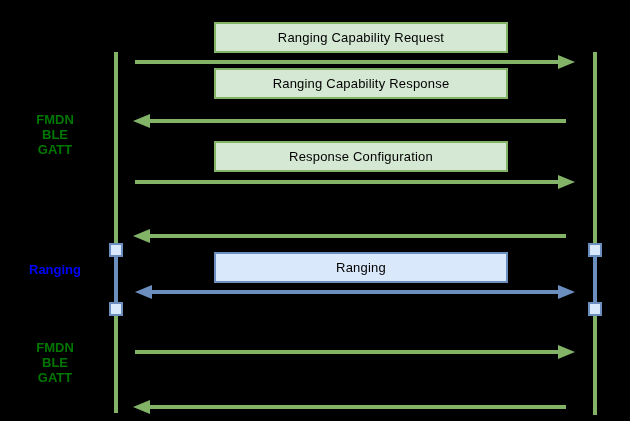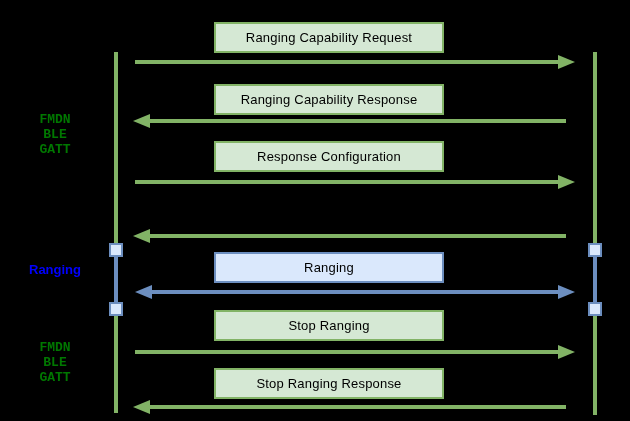--- a/index.html
+++ b/index.html
@@ -17,21 +17,21 @@
   .act-seg.left  { left:114px; }
   .act-seg.right { left:593px; }
   
   .act-box { position:absolute; width:10px; height:10px;
     background:var(--blue-fill); border:2px solid var(--blue-stroke); }
   .act-box.l { left:109px; }
   .act-box.r { left:588px; }
   .act-box.t { top:243px; }
   .act-box.b { top:302px; }
   
-  .msg { position:absolute; left:214px; width:230px; height:31px;
+  .msg { position:absolute; left:214px; width:294px; height:31px;
     box-sizing:border-box; display:flex; align-items:center; justify-content:center;
     font-size:13px; color:var(--box-text); letter-spacing:0.2px; }
   .msg.green { background:var(--green-fill); border:2px solid var(--green-stroke); }
   .msg.blue  { background:var(--blue-fill);  border:2px solid var(--blue-stroke); }
   
   .arrow { position:absolute; height:14px; }
   .arrow .shaft { position:absolute; top:5px; height:4px; }
   .arrow.green .shaft { background:var(--green-stroke); }
   .arrow.blue  .shaft { background:var(--blue-stroke); }
   .head { position:absolute; top:0; width:0; height:0;
@@ -43,21 +43,21 @@
   
   .arrow.dir-right { left:135px; width:440px; }
   .arrow.dir-right .shaft { left:0; width:424px; }
   .arrow.dir-left  { left:133px; width:433px; }
   .arrow.dir-left  .shaft { left:16px; width:417px; }
   .arrow.dir-both  { left:135px; width:440px; }
   .arrow.dir-both  .shaft { left:16px; width:408px; }
   
   .side-label { position:absolute; left:15px; width:80px; text-align:center;
     font-weight:bold; font-size:13px; line-height:15px; }
-  .side-label.green { color:var(--phase-green);font-family:Liberation Mono, monospace; }
+  .side-label.green { color:var(--phase-green); }
   .side-label.blue  { color:var(--phase-blue); }
   .side-label span { display:block; }
 </style>
 </head>
 <body>
 
 <div class="canvas">
 
   <div class="lifeline left"></div>
   <div class="lifeline right"></div>
@@ -85,21 +85,21 @@
   </div>
 
   <div class="msg green" style="top:22px">
     <span>Ranging Capability Request</span>
   </div>
   <div class="arrow green dir-right" style="top:55px">
     <div class="shaft"></div>
     <div class="head hr"></div>
   </div>
 
-  <div class="msg green" style="top:84px">
+  <div class="msg green" style="top:68px">
     <span>Ranging Capability Response</span>
   </div>
   <div class="arrow green dir-left" style="top:114px">
     <div class="shaft"></div>
     <div class="head hl"></div>
   </div>
 
   <div class="msg green" style="top:141px">
     <span>Response Configuration</span>
   </div>
@@ -115,29 +115,23 @@
 
   <div class="msg blue" style="top:252px">
     <span>Ranging</span>
   </div>
   <div class="arrow blue dir-both" style="top:285px">
     <div class="shaft"></div>
     <div class="head hl"></div>
     <div class="head hr"></div>
   </div>
 
-  <div class="msg green" style="top:310px">
-    <span>Stop Ranging</span>
-  </div>
   <div class="arrow green dir-right" style="top:345px">
     <div class="shaft"></div>
     <div class="head hr"></div>
   </div>
 
-  <div class="msg green" style="top:368px">
-    <span>Stop Ranging Response</span>
-  </div>
   <div class="arrow green dir-left" style="top:400px">
     <div class="shaft"></div>
     <div class="head hl"></div>
   </div>
 
 </div>
 
 </body></html>

